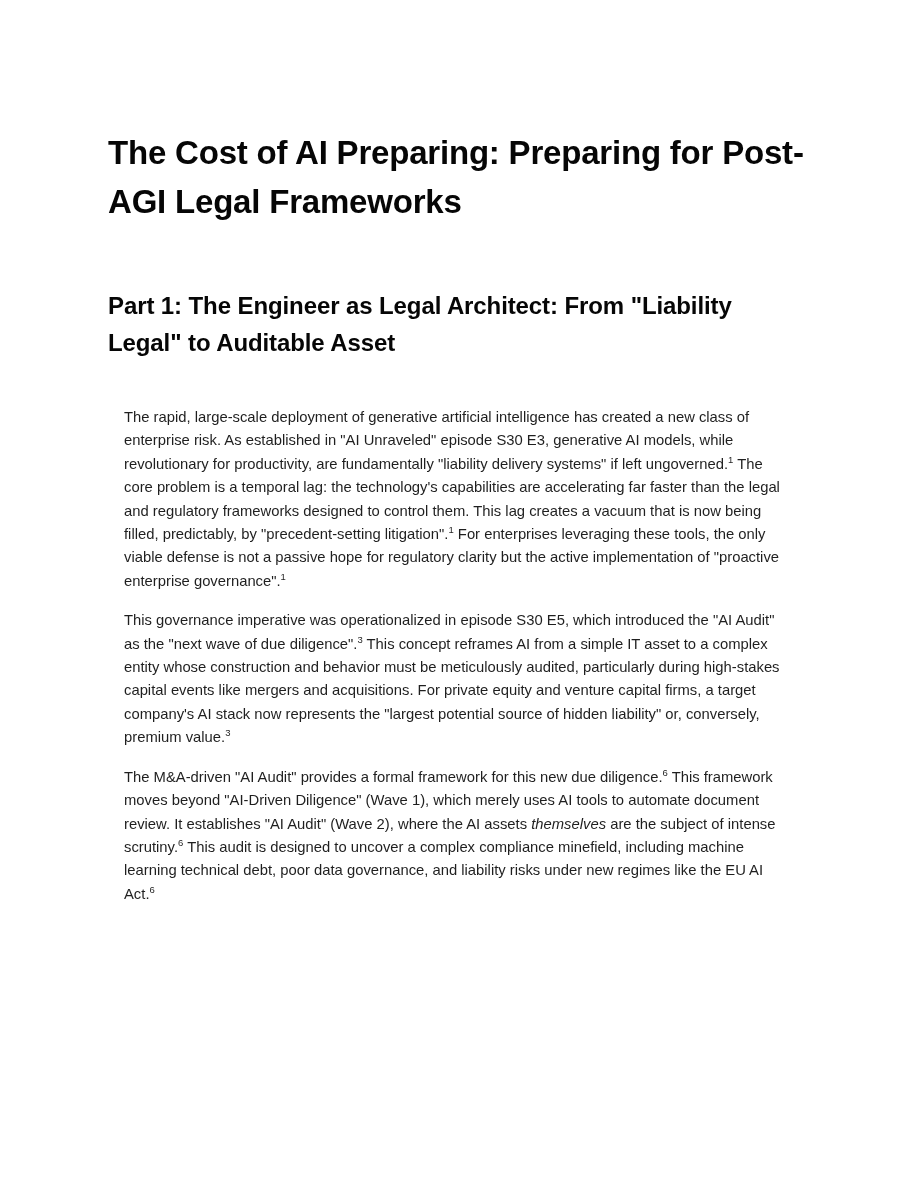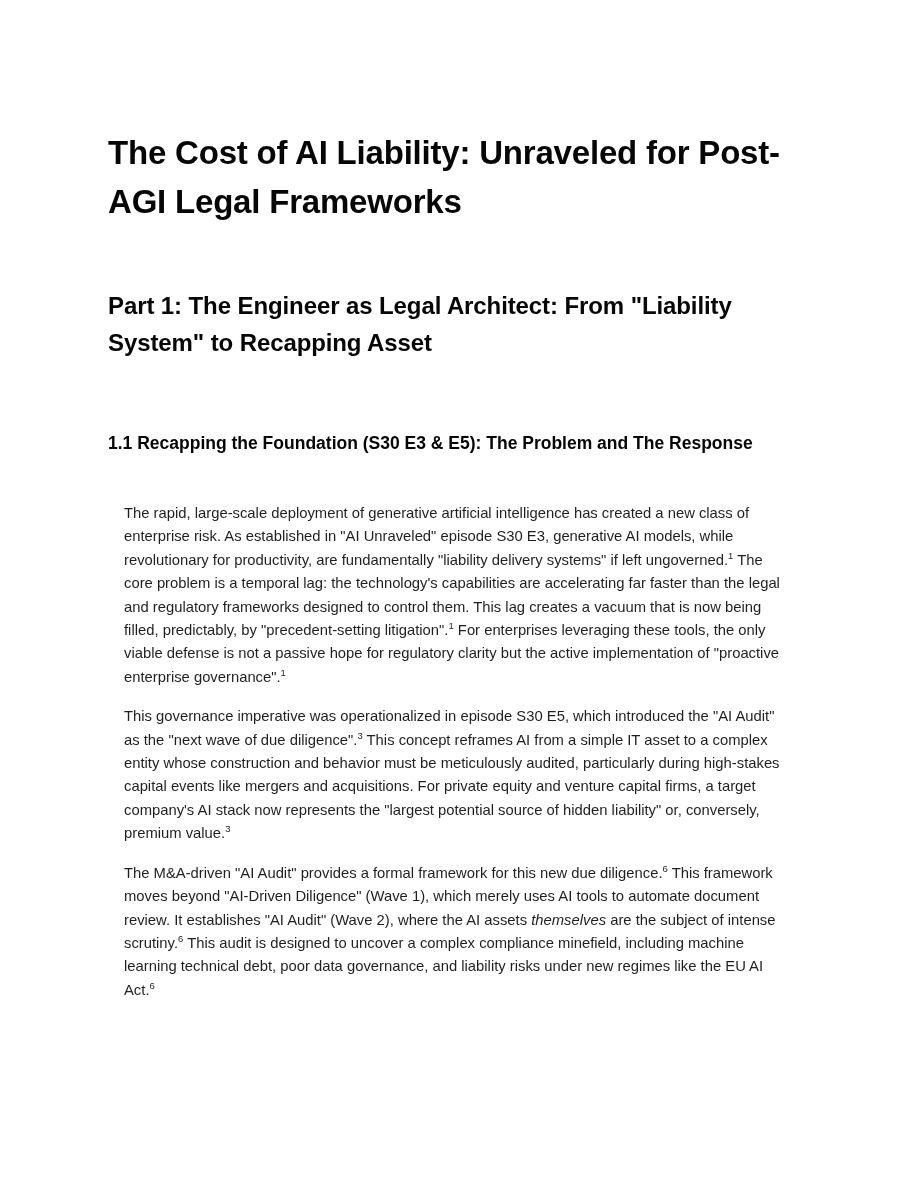--- a/index.html
+++ b/index.html
@@ -60,24 +60,23 @@
     vertical-align: super;
   }
   .body-para em {
     font-style: italic;
   }
 </style>
 </head>
 <body>
 
 <div class="page">
-  <h1 class="doc-title">The Cost of AI Liability: Unraveled for Post-AGI Legal Frameworks</h1>
+  <h1 class="doc-title">The Cost of AI Preparing: Preparing for Post-AGI Legal Frameworks</h1>
 
-  <h2 class="section-heading">Part 1: The Engineer as Legal Architect: From "Liability System" to Recapping Asset</h2>
+  <h2 class="section-heading">Part 1: The Engineer as Legal Architect: From "Liability Legal" to Auditable Asset</h2>
 
-  <h3 class="subsection-heading">1.1 Recapping the Foundation (S30 E3 &amp; E5): The Problem and The Response</h3>
 
   <div class="document-body">
       <p class="body-para"><span>The rapid, large-scale deployment of generative artificial intelligence has created a new class of enterprise risk. As established in "AI Unraveled" episode S30 E3, generative AI models, while revolutionary for productivity, are fundamentally "liability delivery systems" if left ungoverned.</span><sup>1</sup><span> The core problem is a temporal lag: the technology's capabilities are accelerating far faster than the legal and regulatory frameworks designed to control them. This lag creates a vacuum that is now being filled, predictably, by "precedent-setting litigation".</span><sup>1</sup><span> For enterprises leveraging these tools, the only viable defense is not a passive hope for regulatory clarity but the active implementation of "proactive enterprise governance".</span><sup>1</sup></p>
       <p class="body-para"><span>This governance imperative was operationalized in episode S30 E5, which introduced the "AI Audit" as the "next wave of due diligence".</span><sup>3</sup><span> This concept reframes AI from a simple IT asset to a complex entity whose construction and behavior must be meticulously audited, particularly during high-stakes capital events like mergers and acquisitions. For private equity and venture capital firms, a target company's AI stack now represents the "largest potential source of hidden liability" or, conversely, premium value.</span><sup>3</sup></p>
       <p class="body-para"><span>The M&amp;A-driven "AI Audit" provides a formal framework for this new due diligence.</span><sup>6</sup><span> This framework moves beyond "AI-Driven Diligence" (Wave 1), which merely uses AI tools to automate document review. It establishes "AI Audit" (Wave 2), where the AI assets </span><em>themselves</em><span> are the subject of intense scrutiny.</span><sup>6</sup><span> This audit is designed to uncover a complex compliance minefield, including machine learning technical debt, poor data governance, and liability risks under new regimes like the EU AI Act.</span><sup>6</sup></p>
     </div>
 </div>
 
 </body></html>

